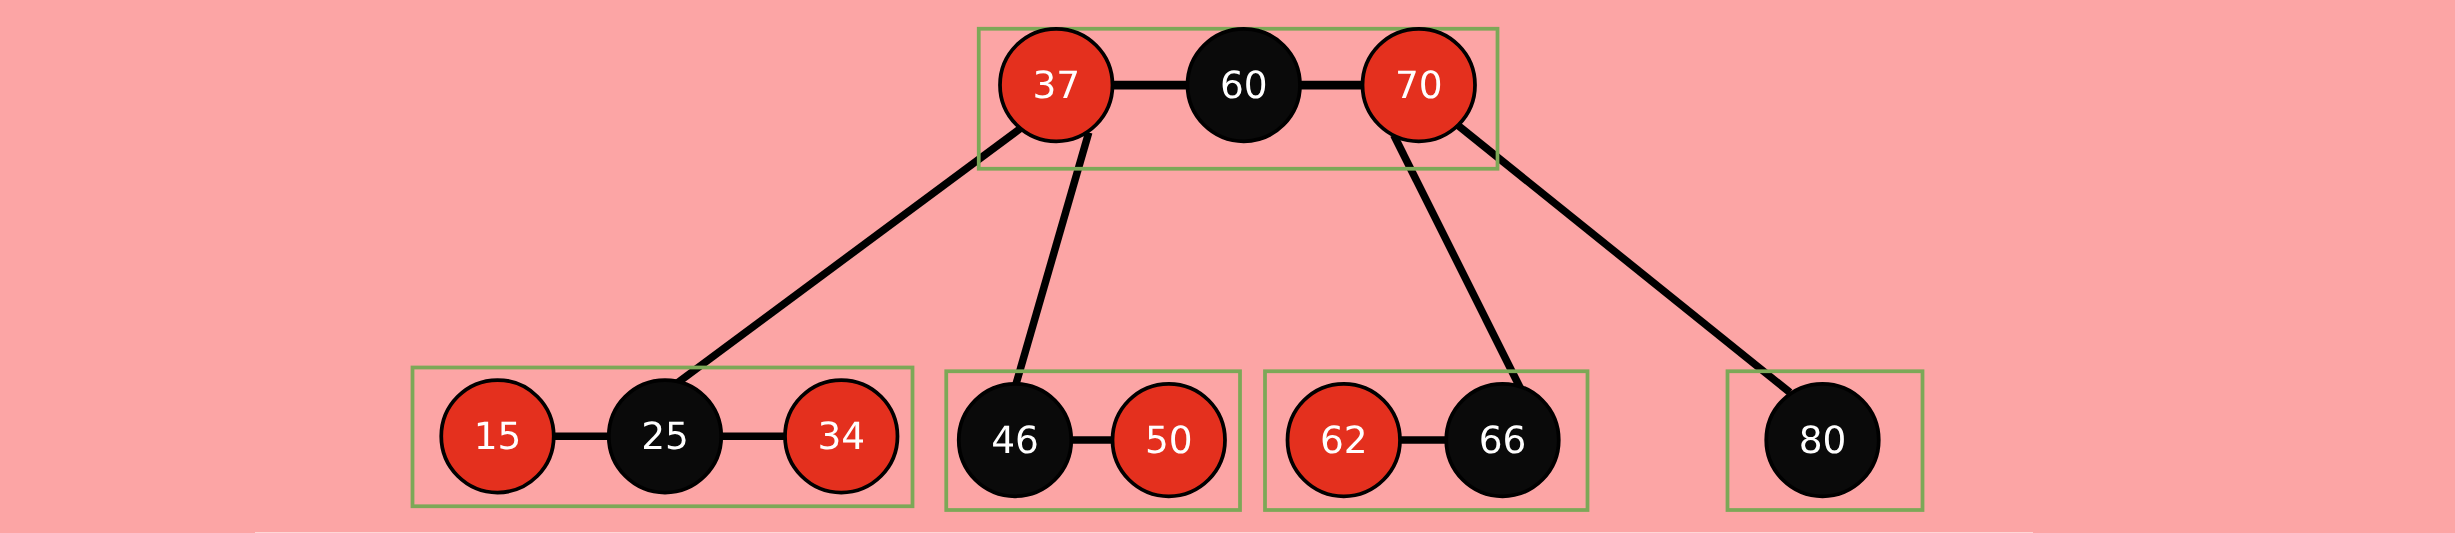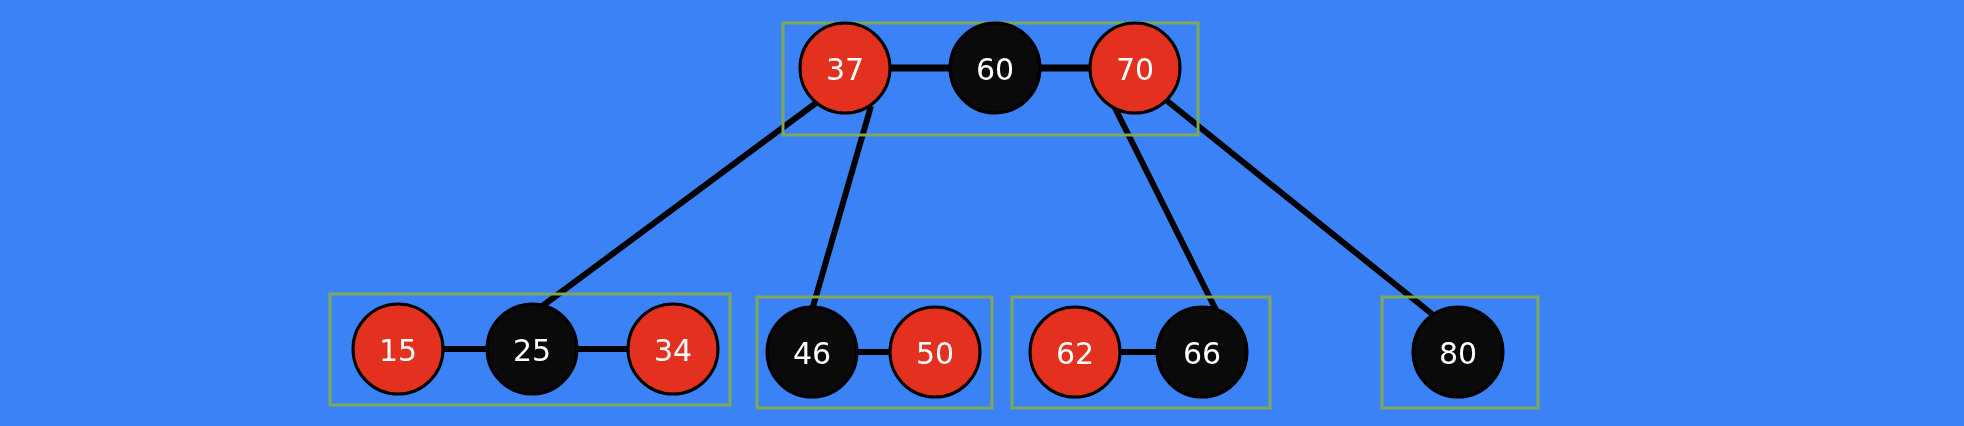--- a/index.html
+++ b/index.html
@@ -10,21 +10,21 @@
   body {
     width: 1964px;
     height: 426px;
     overflow: hidden;
     font-family: "DejaVu Sans", "Liberation Sans", sans-serif;
   }
   #canvas-root {
     position: relative;
     width: 1964px;
     height: 426px;
-    background: #3b82f6;
+    background: #fca5a5;
   }
   #tree-svg {
     position: absolute;
     top: 0;
     left: 0;
     width: 1964px;
     height: 426px;
     display: block;
   }
   .node-label {

